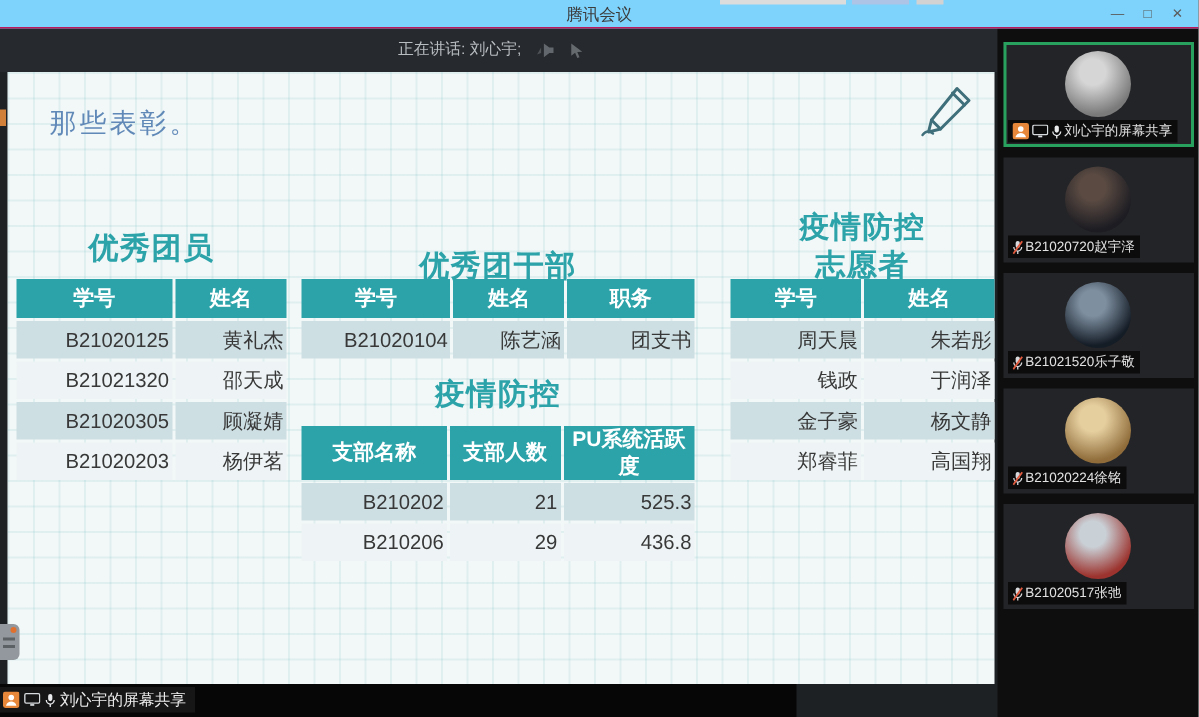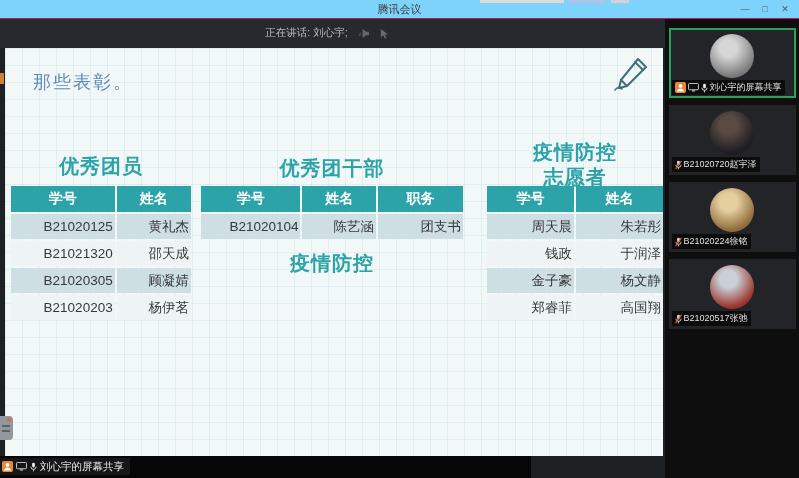--- a/index.html
+++ b/index.html
@@ -26,21 +26,21 @@
   .slide{position:absolute;left:5px;top:30px;right:2px;bottom:22px;background:#f2f7f7;
          background-image:linear-gradient(rgba(60,163,170,.10) 1px,transparent 1px),
                           linear-gradient(90deg,rgba(60,163,170,.10) 1px,transparent 1px);
          background-size:17px 17px;}
   .slide-title{position:absolute;left:28px;top:22px;font-size:18px;font-weight:400;
                color:#6089b8;letter-spacing:2px;}
   .pencil{position:absolute;right:14px;top:8px;}
   .sec-heading{position:absolute;text-align:center;color:#2ba3a9;font-weight:bold;
                font-size:20px;letter-spacing:1px;line-height:1.25;}
   #h-members{left:6px;top:106px;width:180px;}
-  #h-cadres{left:196px;top:108px;width:262px;}
+  #h-cadres{left:196px;top:118px;width:262px;}
   #h-branches{left:196px;top:203px;width:262px;}
   #h-volunteers{left:482px;top:92px;width:176px;text-align:center;}
 
   table{position:absolute;border-collapse:separate;border-spacing:2px;table-layout:fixed;}
   #t-members{left:4px;top:136px;width:184px;}
   #t-cadres{left:194px;top:136px;width:266px;}
   #t-branches{left:194px;top:234px;width:266px;}
   #t-volunteers{left:480px;top:136px;width:180px;}
   th{background:#2ba3a9;color:#fff;font-size:14px;font-weight:bold;height:26px;padding:0 2px;}
   td{font-size:13.5px;color:#383838;text-align:right;height:25px;padding:0 2px;}
@@ -166,20 +166,41 @@
           </tr>
         </thead>
         <tbody>
           <tr>
             <td>B21020104</td>
             <td>陈艺涵</td>
             <td>团支书</td>
           </tr>
         </tbody>
       </table>
+    <table id="t-branches">
+        <thead>
+          <tr>
+            <th>支部名称</th>
+            <th>支部人数</th>
+            <th>PU系统活跃度</th>
+          </tr>
+        </thead>
+        <tbody>
+          <tr>
+            <td>B210202</td>
+            <td>21</td>
+            <td>525.3</td>
+          </tr>
+          <tr>
+            <td>B210206</td>
+            <td>29</td>
+            <td>436.8</td>
+          </tr>
+        </tbody>
+      </table>
     <table id="t-volunteers">
         <thead>
           <tr>
             <th>学号</th>
             <th>姓名</th>
           </tr>
         </thead>
         <tbody>
           <tr>
             <td>周天晨</td>
@@ -270,40 +291,54 @@
             <rect x="2.4" y="0.5" width="3.2" height="5.5" rx="1.6" fill="#d8dadd"></rect>
             <path d="M1 5.2a3 3 0 0 0 6 0" fill="none" stroke="#d8dadd"></path>
             <line x1="4" y1="8.2" x2="4" y2="10.5" stroke="#d8dadd"></line>
             <line x1="0.6" y1="10.2" x2="7.4" y2="0.8" stroke="#e05b3f" stroke-width="1.4"></line>
           </svg>
         </span>
         <span>B21020720赵宇泽</span>
       </div>
     </div>
     <div class="tile">
-      <div class="avatar" style="background: radial-gradient(circle at 42% 32%, rgb(230, 207, 159) 0%, rgb(230, 207, 159) 22%, rgb(143, 108, 58) 72%);"></div>
+      <div class="avatar" style="background: radial-gradient(circle at 42% 32%, rgb(126, 143, 160) 0%, rgb(126, 143, 160) 22%, rgb(20, 28, 38) 72%);"></div>
       <div class="tile-label">
         <span class="lic">
           <svg viewBox="0 0 8 11" width="7" height="10">
             <rect x="2.4" y="0.5" width="3.2" height="5.5" rx="1.6" fill="#d8dadd"></rect>
             <path d="M1 5.2a3 3 0 0 0 6 0" fill="none" stroke="#d8dadd"></path>
             <line x1="4" y1="8.2" x2="4" y2="10.5" stroke="#d8dadd"></line>
             <line x1="0.6" y1="10.2" x2="7.4" y2="0.8" stroke="#e05b3f" stroke-width="1.4"></line>
           </svg>
         </span>
-        <span>B21020224徐铭</span>
+        <span>B21021520乐子敬</span>
       </div>
     </div>
     <div class="tile">
-      <div class="avatar" style="background: radial-gradient(circle at 42% 32%, rgb(201, 208, 214) 0%, rgb(201, 208, 214) 22%, rgb(156, 51, 46) 72%);"></div>
+      <div class="avatar" style="background: radial-gradient(circle at 42% 32%, rgb(230, 207, 159) 0%, rgb(230, 207, 159) 22%, rgb(143, 108, 58) 72%);"></div>
       <div class="tile-label">
         <span class="lic">
           <svg viewBox="0 0 8 11" width="7" height="10">
             <rect x="2.4" y="0.5" width="3.2" height="5.5" rx="1.6" fill="#d8dadd"></rect>
             <path d="M1 5.2a3 3 0 0 0 6 0" fill="none" stroke="#d8dadd"></path>
             <line x1="4" y1="8.2" x2="4" y2="10.5" stroke="#d8dadd"></line>
             <line x1="0.6" y1="10.2" x2="7.4" y2="0.8" stroke="#e05b3f" stroke-width="1.4"></line>
           </svg>
         </span>
+        <span>B21020224徐铭</span>
+      </div>
+    </div>
+    <div class="tile">
+      <div class="avatar" style="background: radial-gradient(circle at 42% 32%, rgb(201, 208, 214) 0%, rgb(201, 208, 214) 22%, rgb(156, 51, 46) 72%);"></div>
+      <div class="tile-label">
+        <span class="lic">
+          <svg viewBox="0 0 8 11" width="7" height="10">
+            <rect x="2.4" y="0.5" width="3.2" height="5.5" rx="1.6" fill="#d8dadd"></rect>
+            <path d="M1 5.2a3 3 0 0 0 6 0" fill="none" stroke="#d8dadd"></path>
+            <line x1="4" y1="8.2" x2="4" y2="10.5" stroke="#d8dadd"></line>
+            <line x1="0.6" y1="10.2" x2="7.4" y2="0.8" stroke="#e05b3f" stroke-width="1.4"></line>
+          </svg>
+        </span>
         <span>B21020517张弛</span>
       </div>
     </div>
   </div>
 
 </body></html>

